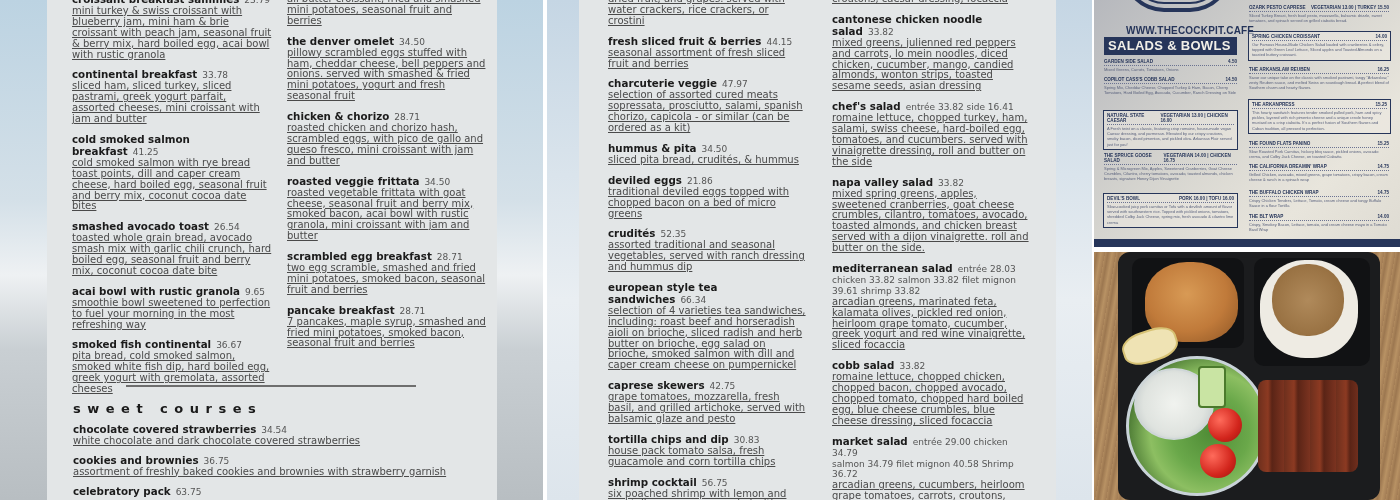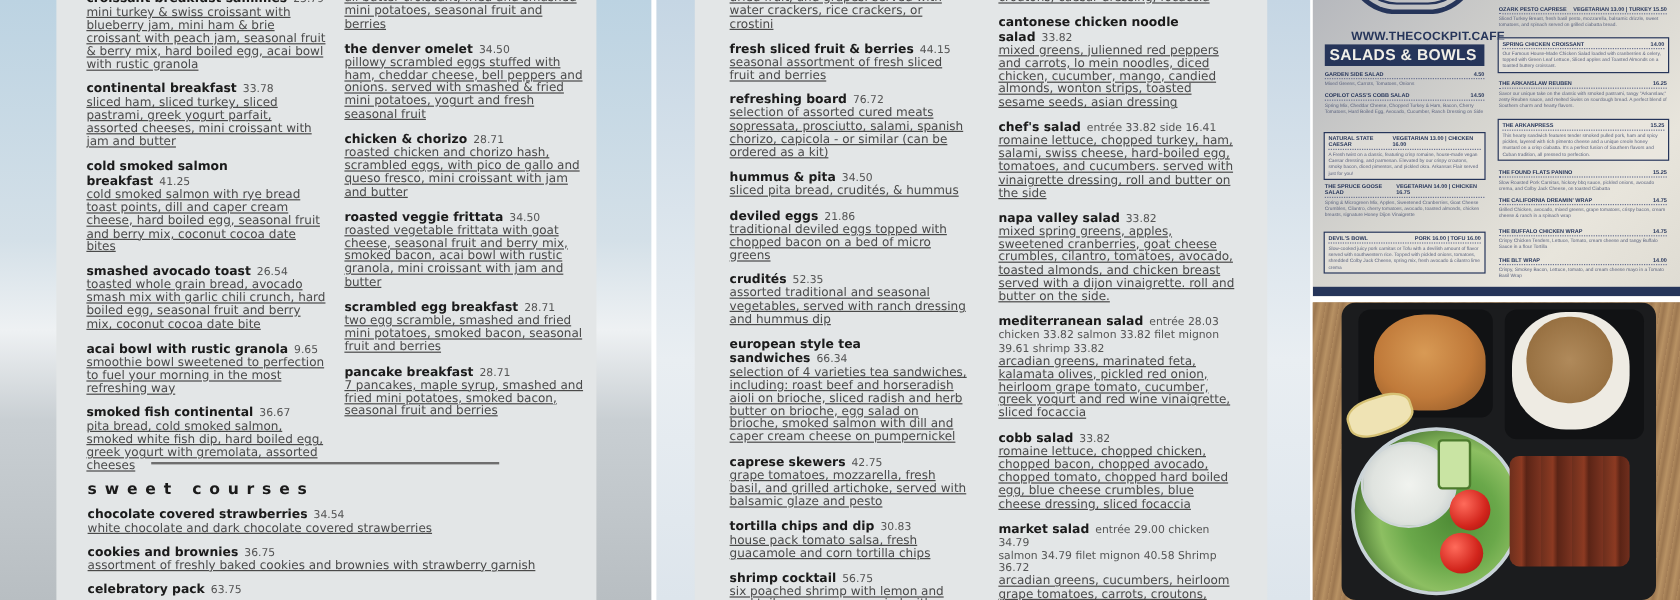--- a/index.html
+++ b/index.html
@@ -121,21 +121,21 @@
 <div class="gap" style="left:543px;width:4px;"></div>
 
 <div id="p2" class="panel">
   <div class="sheet"></div>
 
   <div class="col colC">
     <div class="item">
         <span class="desc">dried fruit, and grapes. served with water crackers, rice crackers, or crostini</span>
       </div>
     <div class="item"><span class="name">fresh sliced fruit &amp; berries</span><span class="price">44.15</span><span class="desc">seasonal assortment of fresh sliced fruit and berries</span></div>
-    <div class="item"><span class="name">refreshing board</span><span class="price">76.72</span><span class="desc">selection of assorted cured meats sopressata, prosciutto, salami, spanish chorizo, capicola - or similar (can be ordered as a kit)</span></div>
+    <div class="item"><span class="name">charcuterie veggie</span><span class="price">47.97</span><span class="desc">selection of assorted cured meats sopressata, prosciutto, salami, spanish chorizo, capicola - or similar (can be ordered as a kit)</span></div>
     <div class="item"><span class="name">hummus &amp; pita</span><span class="price">34.50</span><span class="desc">sliced pita bread, crudités, &amp; hummus</span></div>
     <div class="item"><span class="name">deviled eggs</span><span class="price">21.86</span><span class="desc">traditional deviled eggs topped with chopped bacon on a bed of micro greens</span></div>
     <div class="item"><span class="name">crudités</span><span class="price">52.35</span><span class="desc">assorted traditional and seasonal vegetables, served with ranch dressing and hummus dip</span></div>
     <div class="item"><span class="name">european style tea sandwiches</span><span class="price">66.34</span><span class="desc">selection of 4 varieties tea sandwiches, including: roast beef and horseradish aioli on brioche, sliced radish and herb butter on brioche, egg salad on brioche, smoked salmon with dill and caper cream cheese on pumpernickel</span></div>
     <div class="item"><span class="name">caprese skewers</span><span class="price">42.75</span><span class="desc">grape tomatoes, mozzarella, fresh basil, and grilled artichoke, served with balsamic glaze and pesto</span></div>
     <div class="item"><span class="name">tortilla chips and dip</span><span class="price">30.83</span><span class="desc">house pack tomato salsa, fresh guacamole and corn tortilla chips</span></div>
     <div class="item"><span class="name">shrimp cocktail</span><span class="price">56.75</span><span class="desc">six poached shrimp with lemon and cocktail sauce, accompanied with a cucumber and celery salad</span></div>
 
   </div>
 

